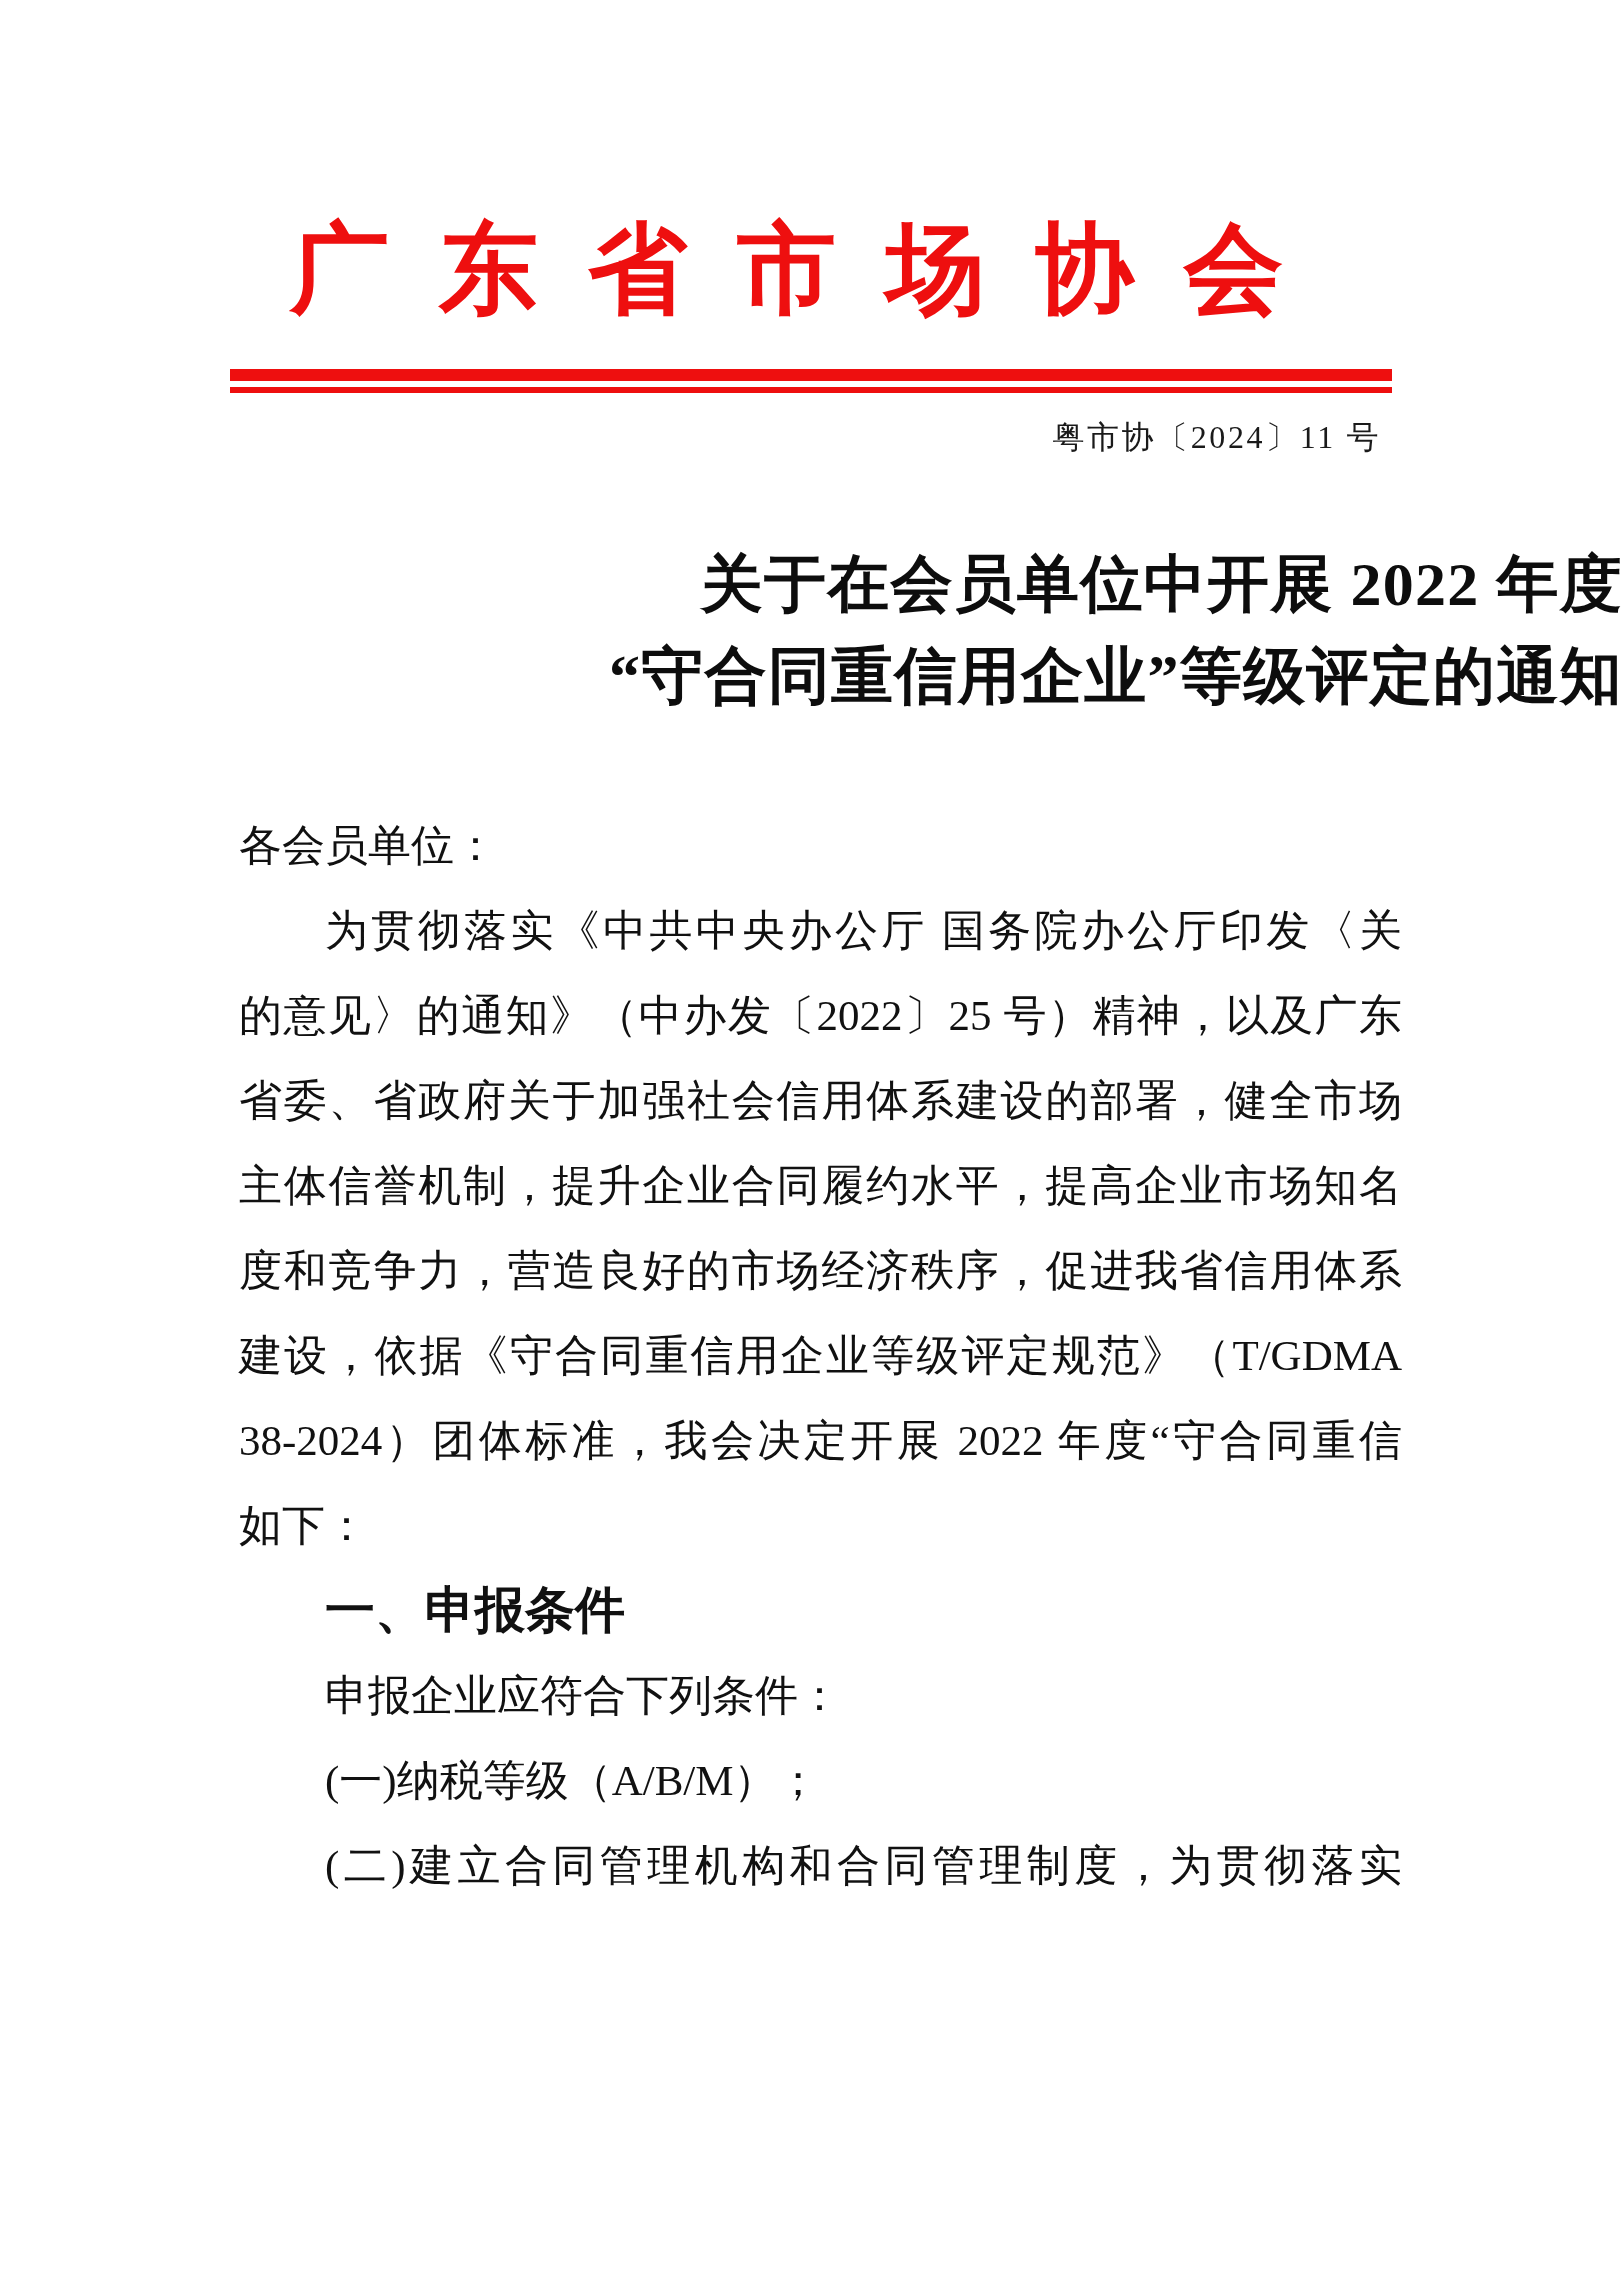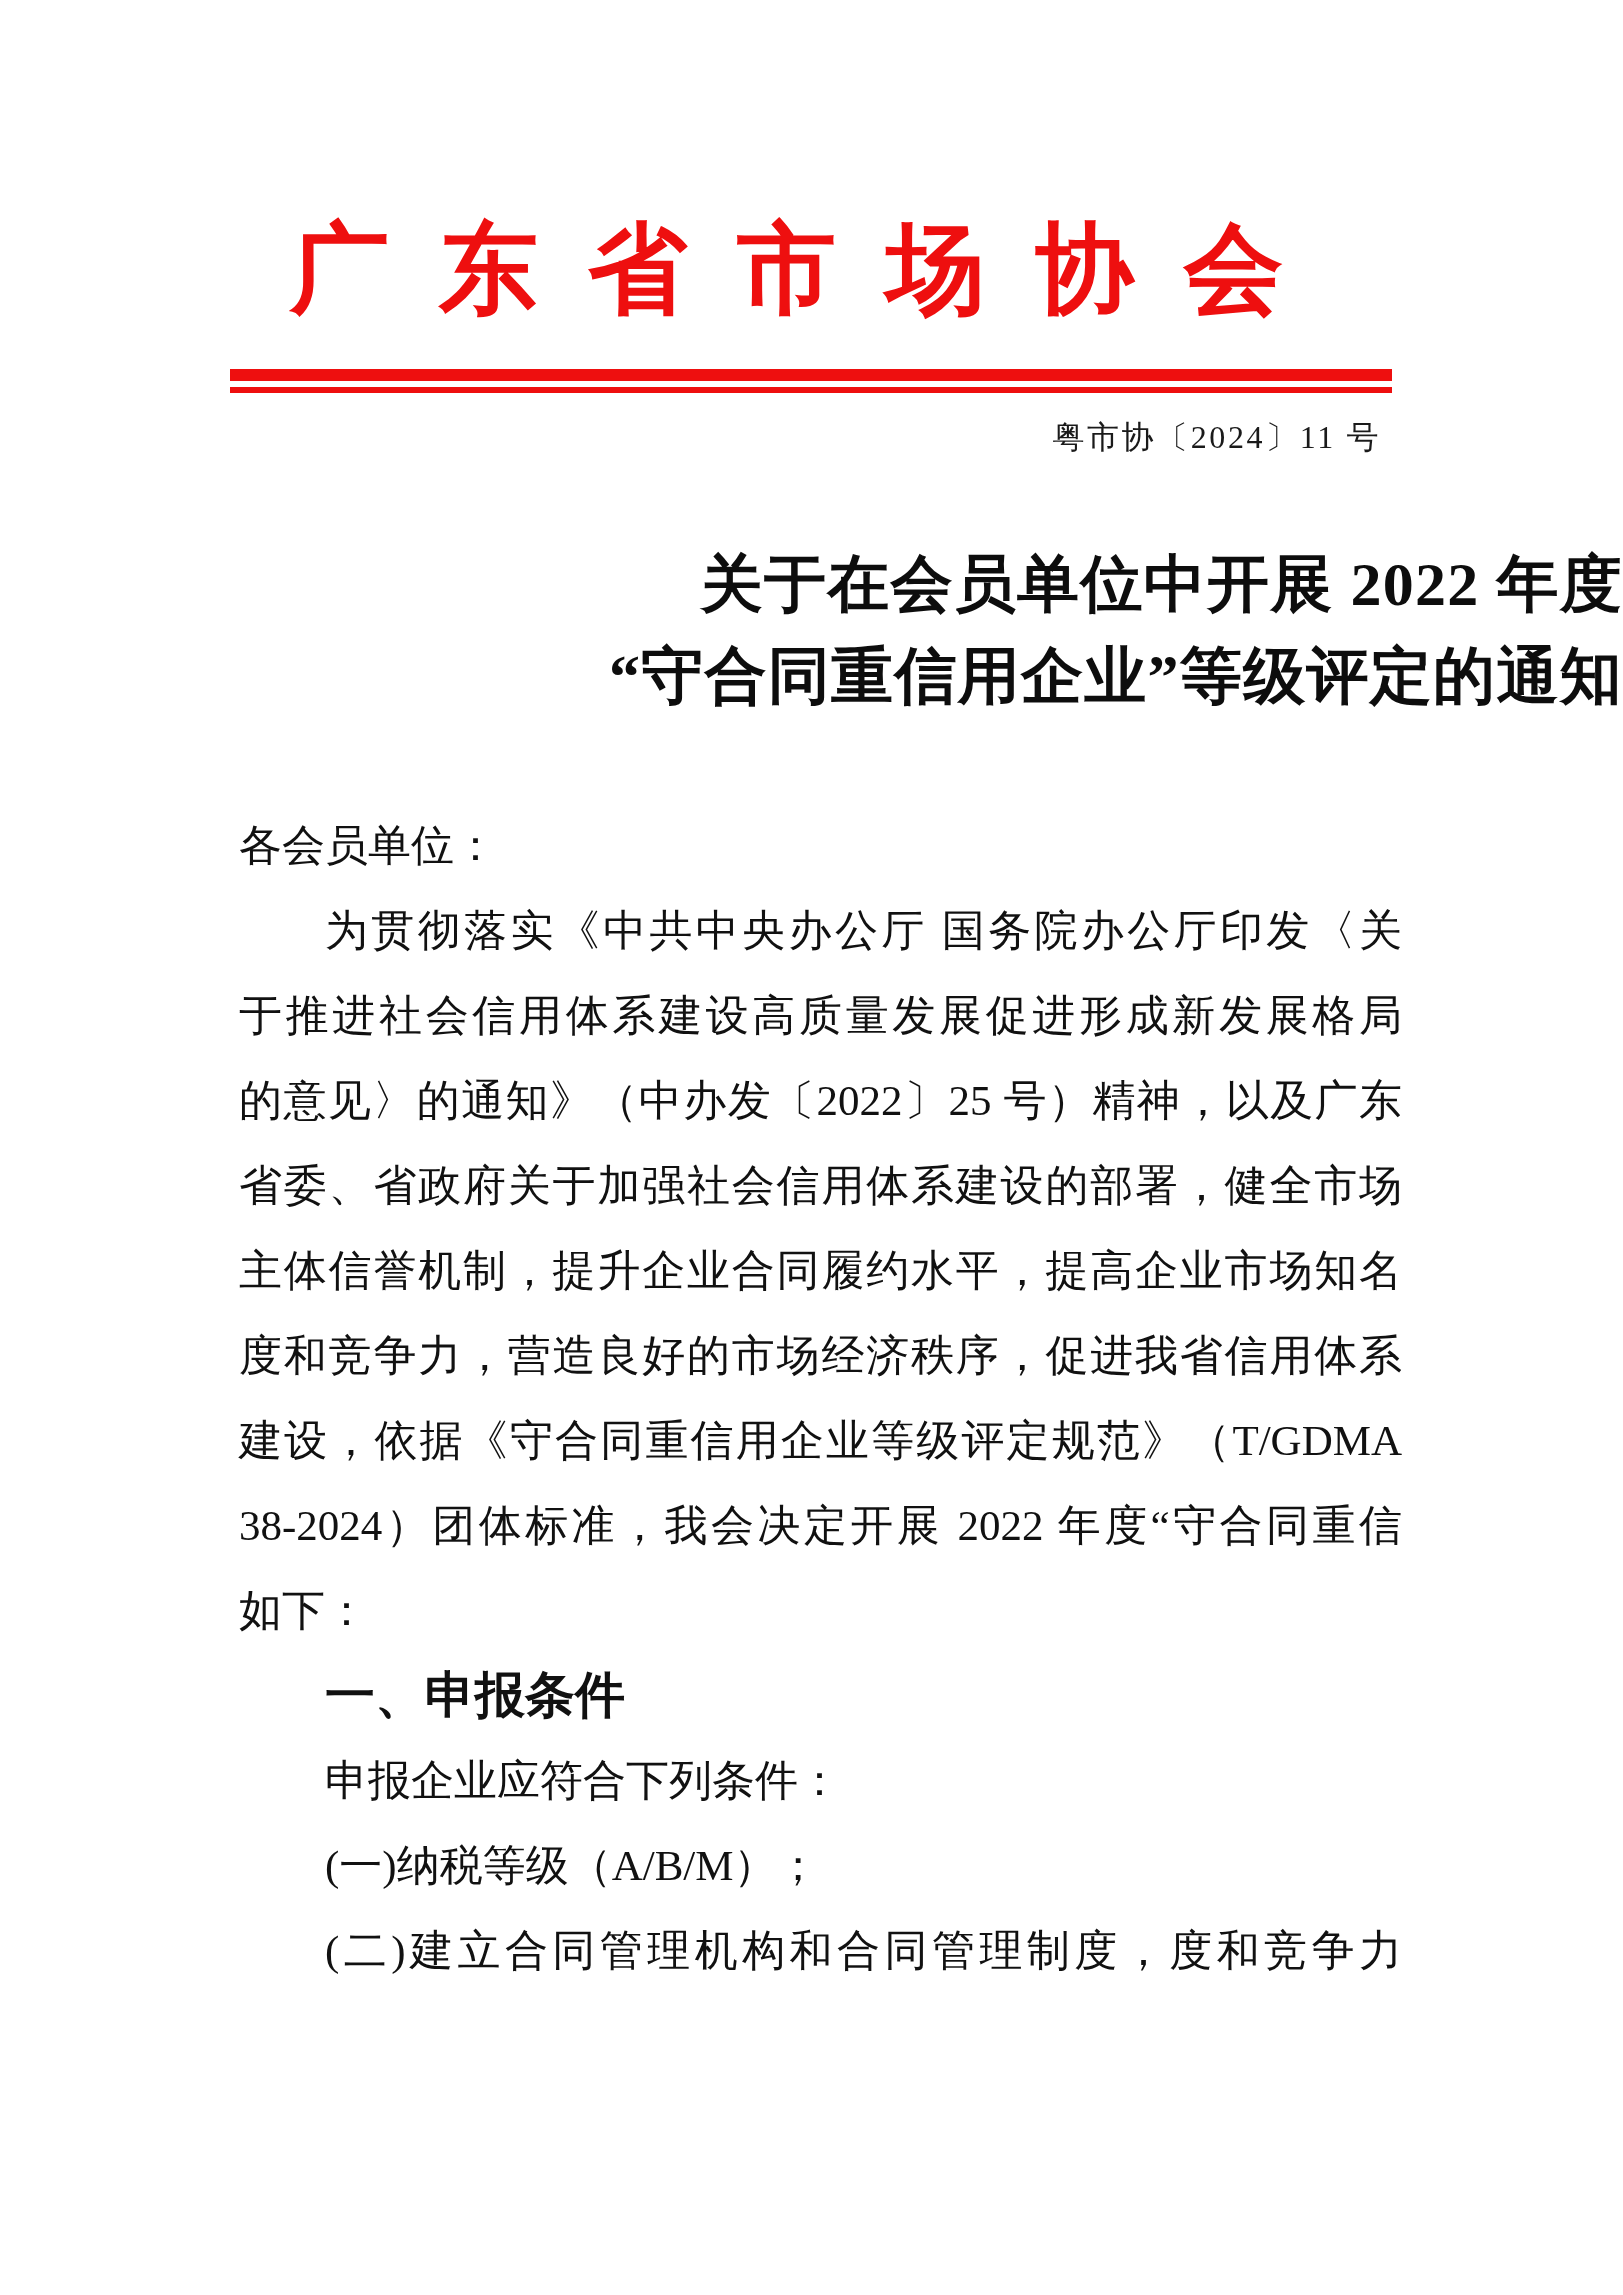--- a/index.html
+++ b/index.html
@@ -96,28 +96,27 @@
   <div class="doc-number">粤市协〔2024〕11 号</div>
 
   <div class="title">
     <div>关于在会员单位中开展 2022 年度</div>
     <div>“守合同重信用企业”等级评定的通知</div>
   </div>
 
   <div class="body-block">
     <div class="line">各会员单位：</div>
     <div class="line just indent">为贯彻落实《中共中央办公厅 国务院办公厅印发〈关</div>
-    <div class="line just">于推进社会信用体系建设高质量发展促进形成新发展格局</div>
     <div class="line just">的意见〉的通知》（中办发〔2022〕25 号）精神，以及广东</div>
     <div class="line just">省委、省政府关于加强社会信用体系建设的部署，健全市场</div>
     <div class="line just">主体信誉机制，提升企业合同履约水平，提高企业市场知名</div>
     <div class="line just">度和竞争力，营造良好的市场经济秩序，促进我省信用体系</div>
     <div class="line just">建设，依据《守合同重信用企业等级评定规范》（T/GDMA</div>
     <div class="line just">38-2024）团体标准，我会决定开展 2022 年度“守合同重信</div>
     <div class="line">如下：</div>
     <div class="line indent hei">一、申报条件</div>
     <div class="line indent">申报企业应符合下列条件：</div>
     <div class="line indent">(一)纳税等级（A/B/M）；</div>
-    <div class="line indent just">(二)建立合同管理机构和合同管理制度，度和竞争力</div>
+    <div class="line indent just">(二)建立合同管理机构和合同管理制度，为贯彻落实</div>
   </div>
 
 </div>
 
 
 </body></html>

